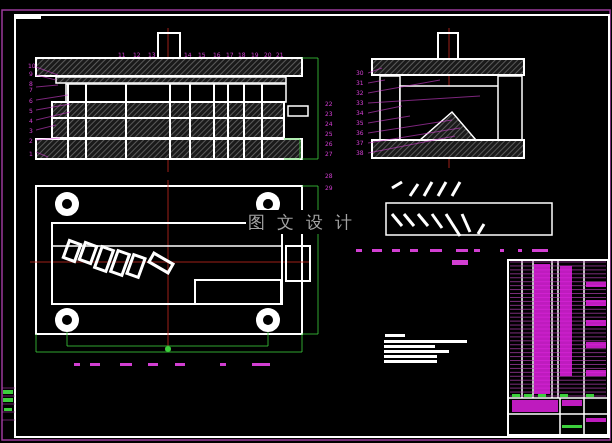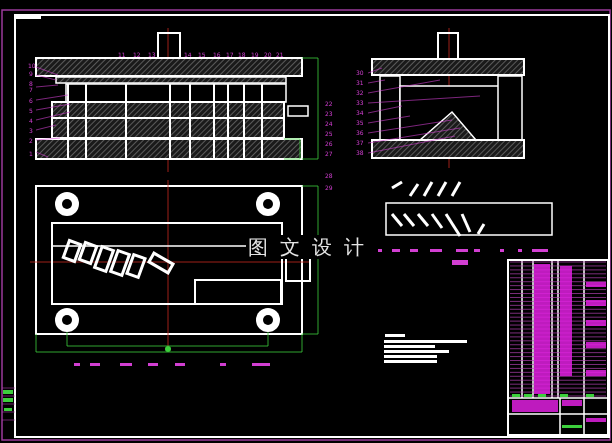--- a/index.html
+++ b/index.html
@@ -1,18 +1,18 @@
 <!DOCTYPE html>
 <html><head>
 <meta charset="utf-8">
 <style>
   html,body{margin:0;padding:0;background:#000;}
   body{width:612px;height:443px;overflow:hidden;position:relative;font-family:"DejaVu Sans",sans-serif;}
   #canvas{position:absolute;left:0;top:0;width:612px;height:443px;}
-  .watermark{position:absolute;left:246px;top:210px;color:#e5e5e5;font-family:"DejaVu Sans",sans-serif;font-size:20px;letter-spacing:12px;background:#000;padding:0 2px;line-height:24px;margin-top:25px;}
+  .watermark{position:absolute;left:246px;top:210px;color:#a3a3a3;font-family:"DejaVu Sans",sans-serif;font-size:17px;letter-spacing:12px;background:#000;padding:0 2px;line-height:24px;}
   .lbl{fill:#d23fd2;font-family:"DejaVu Sans",sans-serif;font-size:6px;}
 </style>
 </head>
 <body>
 
 <svg id="canvas" viewBox="0 0 612 443" xmlns="http://www.w3.org/2000/svg">
   <defs>
     <pattern id="hatch" width="4" height="4" patternUnits="userSpaceOnUse" patternTransform="rotate(45)">
       <rect width="4" height="4" fill="#1a1a1a"></rect>
       <line x1="0" y1="0" x2="0" y2="4" stroke="#9a9a9a" stroke-width="1"></line>

